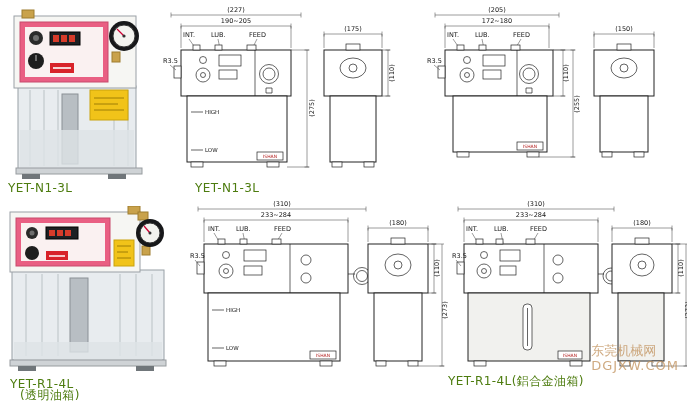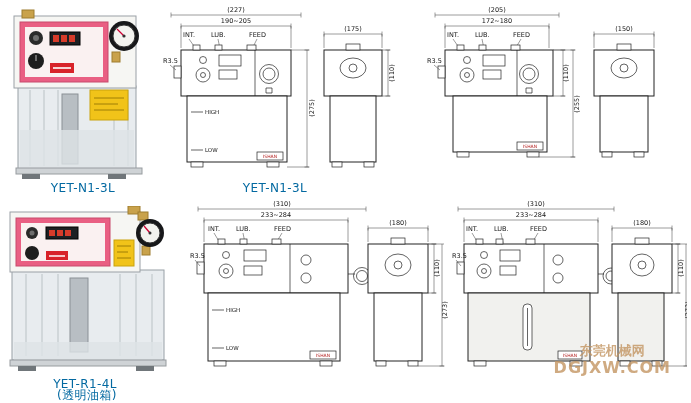--- a/index.html
+++ b/index.html
@@ -1,32 +1,32 @@
 <!DOCTYPE html>
 <html><head>
 <meta charset="utf-8">
 <style>
   *{margin:0;padding:0;box-sizing:border-box}
   html,body{background:#fff}
   .stage{position:relative;width:687px;height:403px;background:#ffffff;overflow:hidden;
          font-family:"DejaVu Sans","Liberation Sans",sans-serif}
   .drw{position:absolute}
-  .model-label{position:absolute;font-size:12px;color:#0369a1;text-align:center;letter-spacing:.4px}
+  .model-label{position:absolute;font-size:12px;color:#4d7c0f;text-align:left;letter-spacing:.4px}
   svg text{font-family:"DejaVu Sans","Liberation Sans",sans-serif}
   .t{font-size:6.5px;fill:#141414}
   .ts{font-size:5.5px;fill:#141414}
   .tb{font-size:4.5px;fill:#b01818}
   .ol{fill:#ffffff;stroke:#232323;stroke-width:1}
   .ol2{fill:#ffffff;stroke:#232323;stroke-width:.7}
   .al{fill:#f1f1ee;stroke:#232323;stroke-width:1}
   .nf{fill:none;stroke:#232323;stroke-width:.7}
   .dm{stroke:#4a4a4a;stroke-width:.55;fill:none}
-  .watermark{position:absolute;right:16px;top:344px;text-align:center;z-index:6;
-             color:rgba(193,146,94,.78);font-weight:bold;font-size:13px;line-height:1.15}
-  .wm2{font-size:16px;letter-spacing:1px}
+  .watermark{position:absolute;right:8px;top:344px;text-align:left;z-index:6;
+             color:rgba(193,146,94,.78);font-weight:normal;font-size:13px;line-height:1.15}
+  .wm2{font-size:13px;letter-spacing:1px}
 </style>
 </head>
 <body>
 
 <div class="stage">
 
   <svg class="drw" style="left:6px;top:8px" width="155" height="172" viewBox="0 0 155 172">
     <g>
       <rect x="12" y="78" width="118" height="84" fill="#e8ecef" stroke="#98a0a6"></rect>
       <path d="M24 82 V158 M38 82 V158 M52 82 V158 M108 82 V158 M122 82 V158" stroke="#c9cfd4" stroke-width="1.5" fill="none"></path>
@@ -302,20 +302,21 @@
     </g>
     <path class="dm" d="M220 46 H228 M220 95 H228 M226 46 V95 M223.5 46 H228.5 M223.5 95 H228.5"></path>
     <text class="t" transform="rotate(-90 231 70)" x="231" y="70" text-anchor="middle">(110)</text>
     <path class="dm" d="M220 46 H236 M210 168 H236 M234 46 V168 M231.5 168 H236.5"></path>
     <text class="t" transform="rotate(-90 237.5 112)" x="237.5" y="112" text-anchor="middle">(273)</text>
   </svg>
 
   <div class="model-label" style="left:8px;top:181px;width:150px">YET-N1-3L</div>
   <div class="model-label" style="left:195px;top:181px;width:160px">YET-N1-3L</div>
   <div class="model-label" style="left:10px;top:377px;width:150px">YET-R1-4L</div>
-  <div class="model-label" style="left:12px;top:387px;width:150px">(透明油箱)</div>
+  <div class="model-label" style="left:20px;top:387px;width:150px">(透明油箱)</div>
+  <div class="model-label" style="left:448px;top:373px;width:243px">YET-R1-4L(鋁合金油箱)</div>
 
   <div class="watermark">
     <div>东莞机械网</div>
     <div class="wm2">DGJXW.COM</div>
   </div>
 
 </div>
 
 </body></html>

